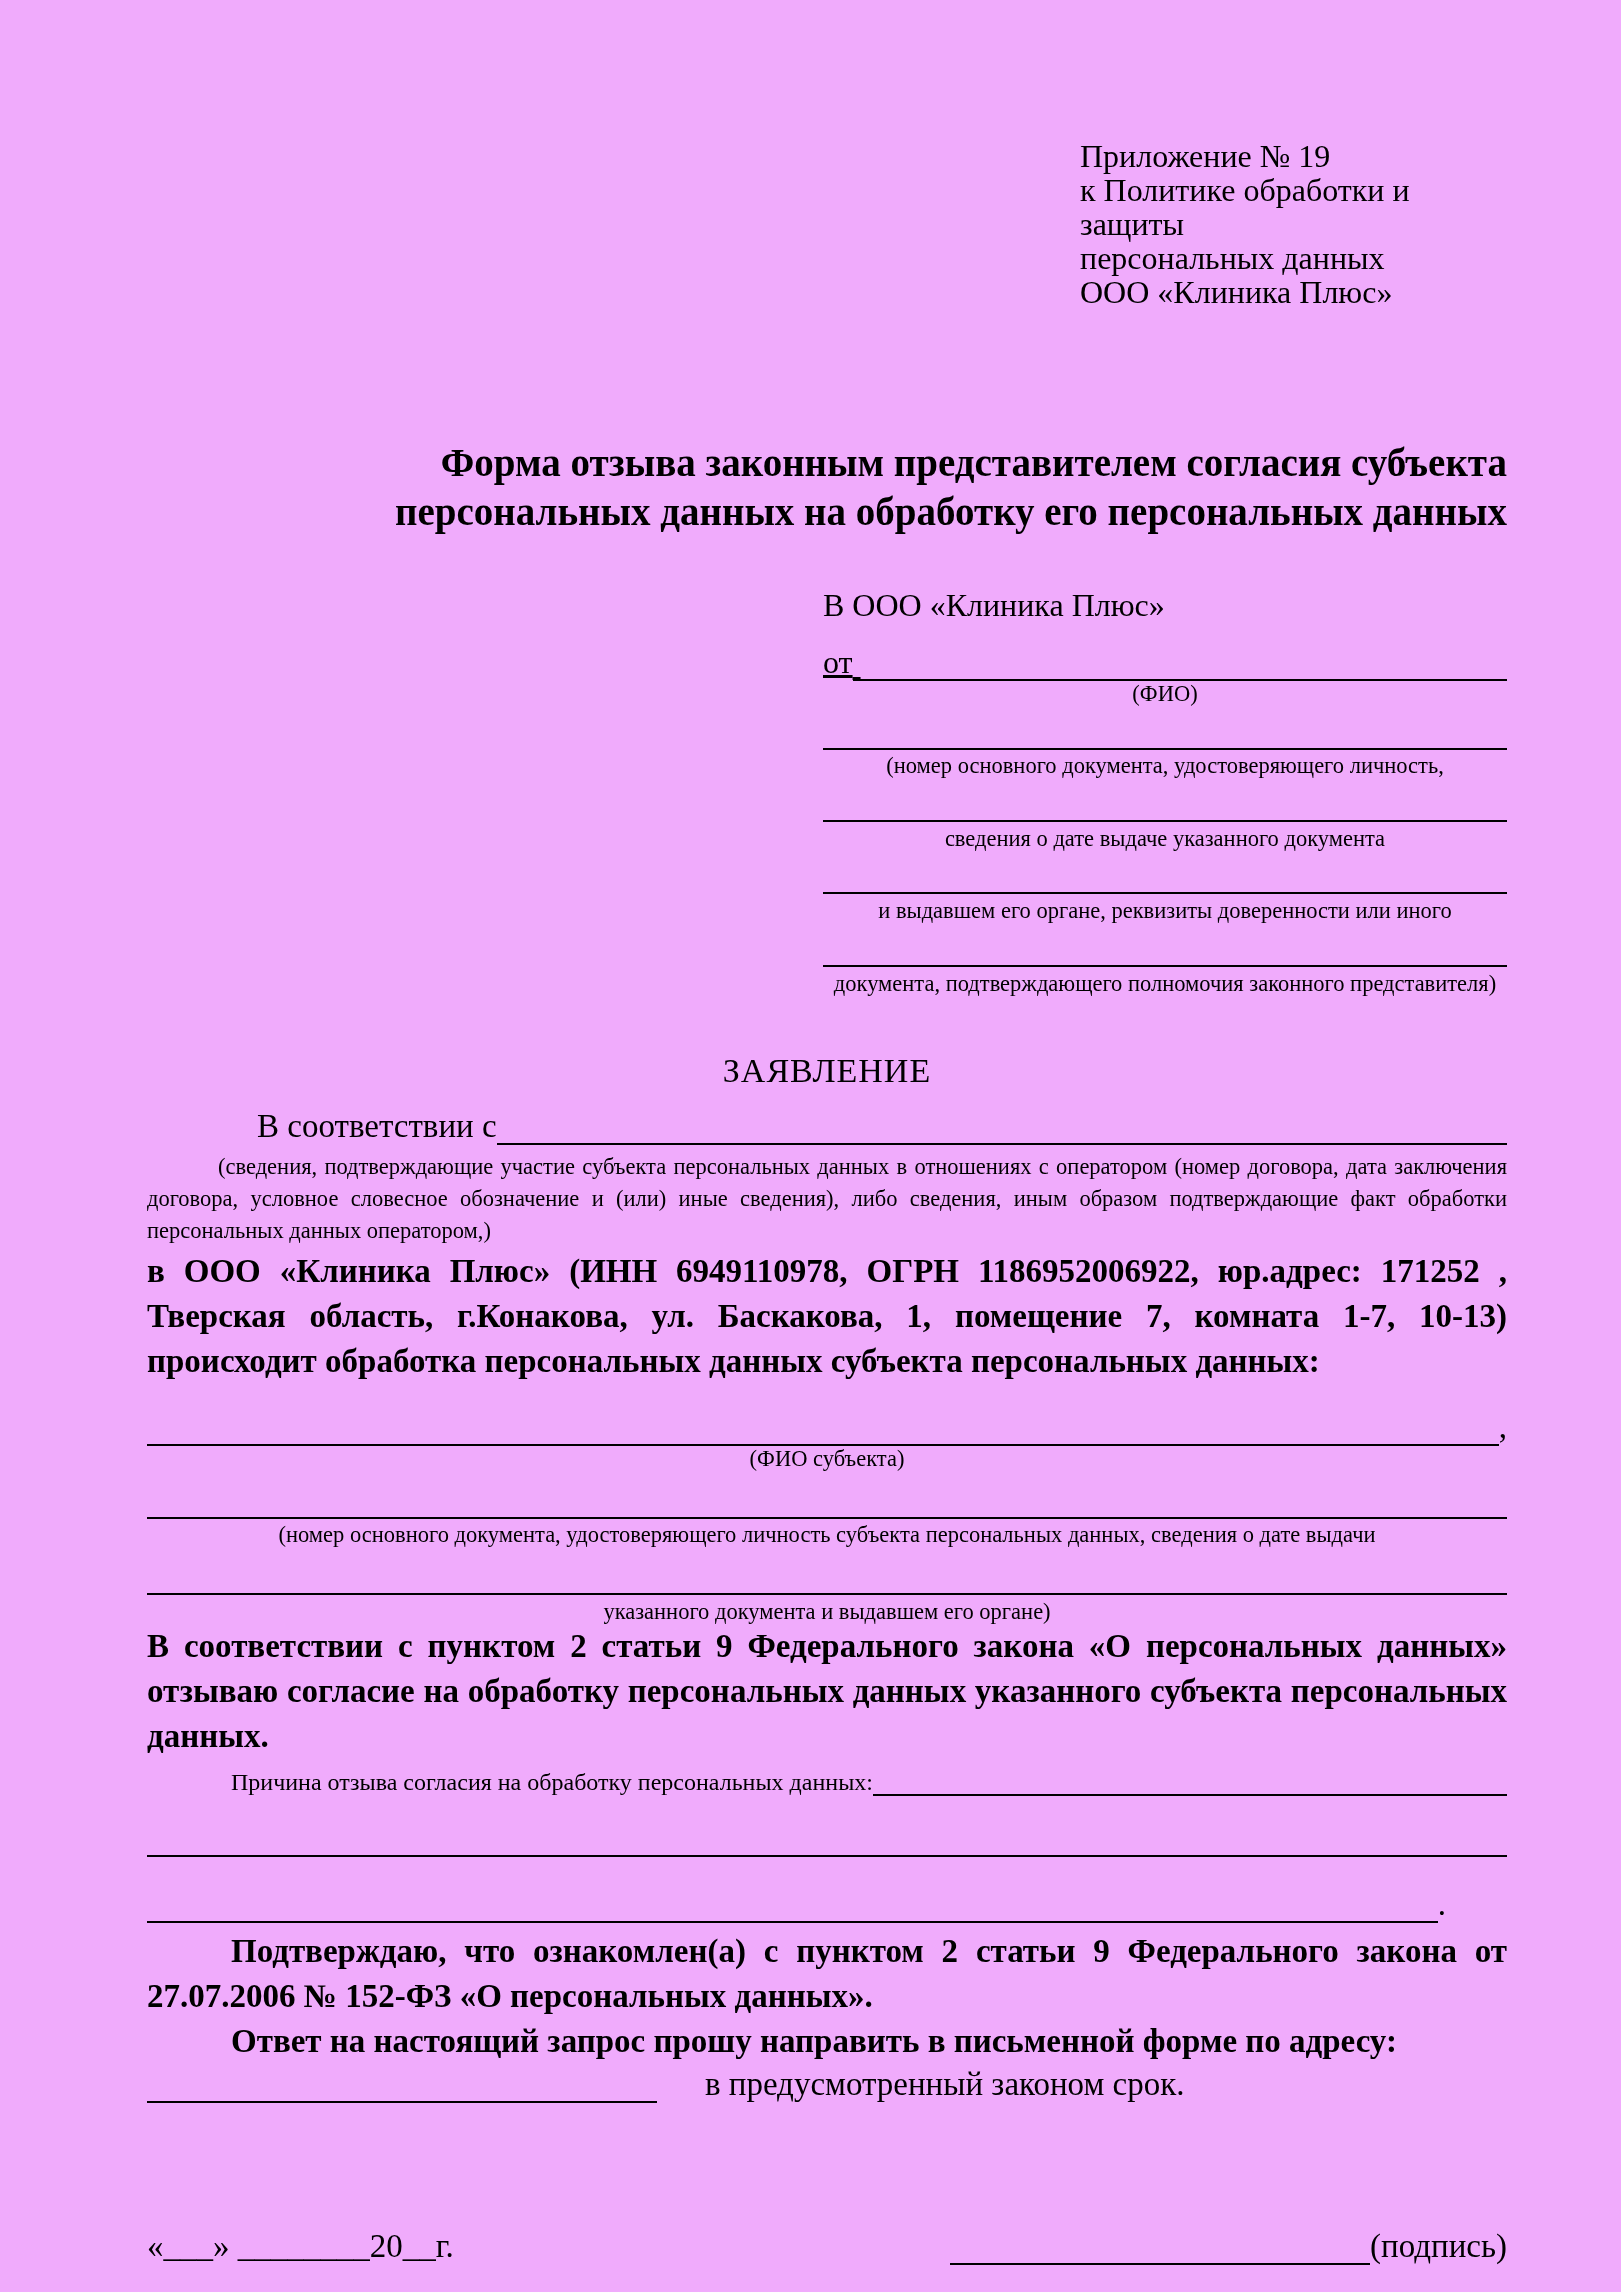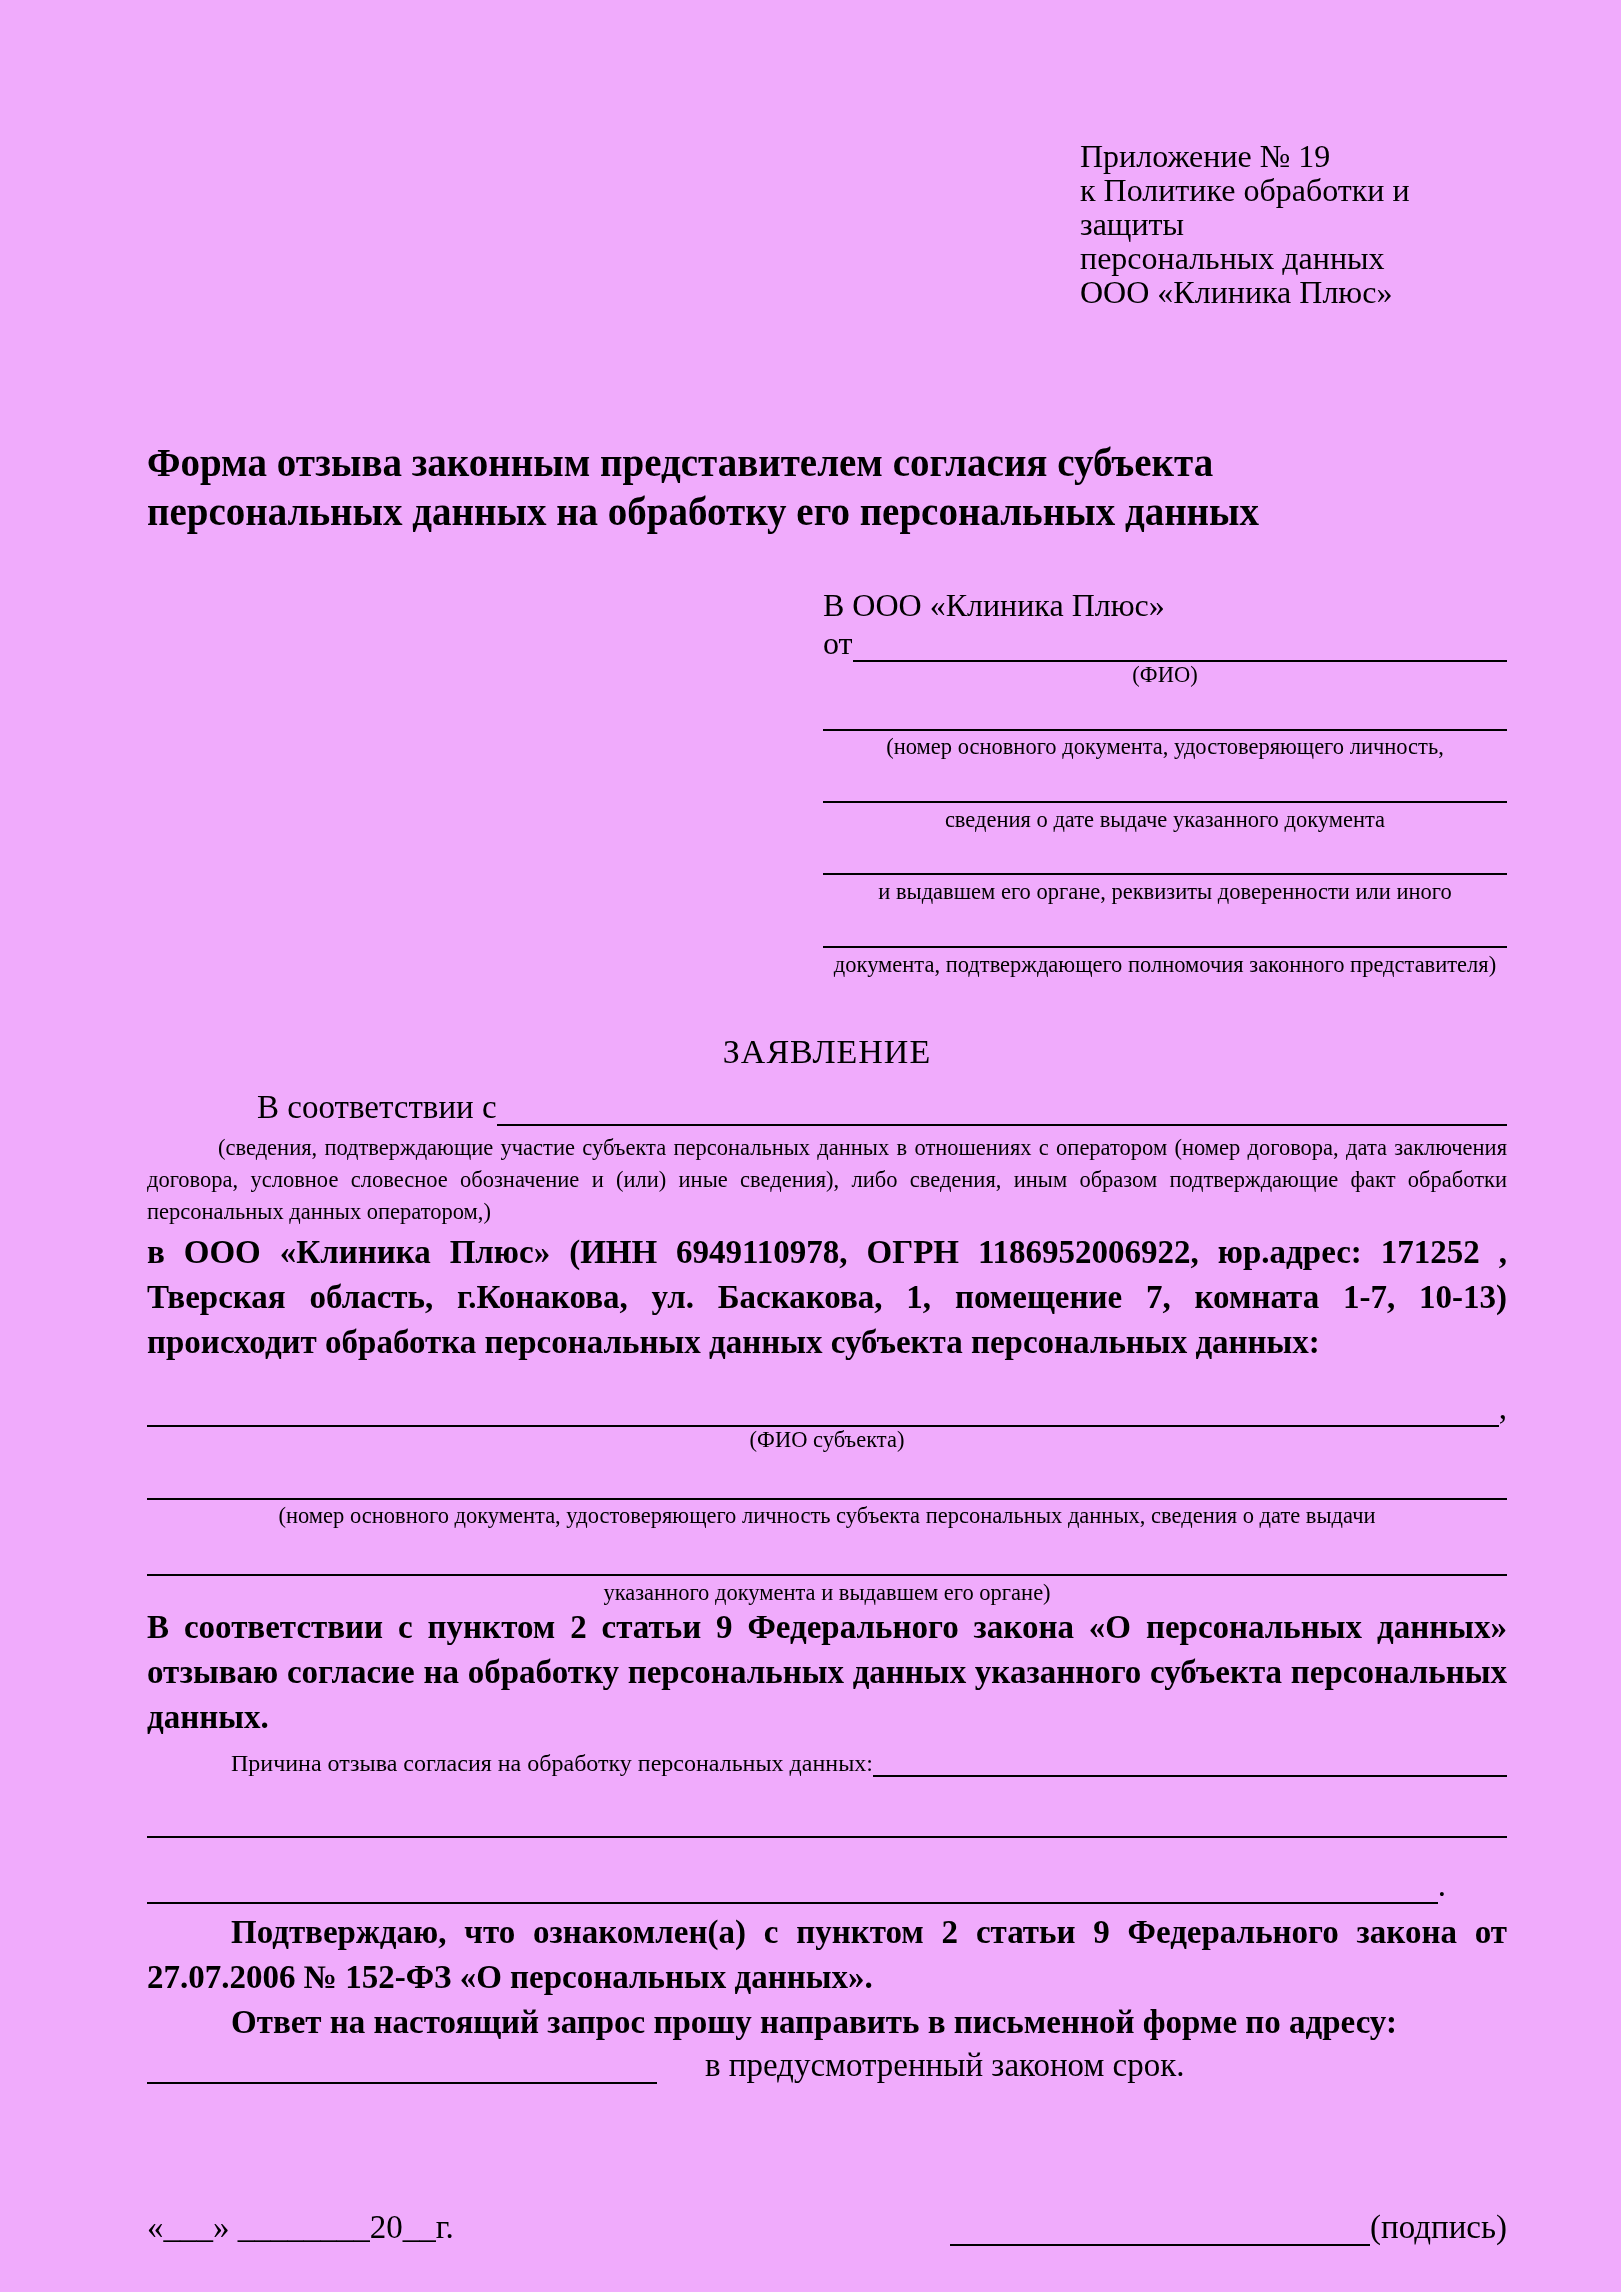--- a/index.html
+++ b/index.html
@@ -6,27 +6,27 @@
   .page{
     width:1621px;height:2293px;background:#f0abfc;color:#000;
     font-family:"Liberation Serif","DejaVu Serif",serif;
     position:relative;overflow:hidden;margin:0 auto;
     box-sizing:border-box;
   }
   .content{padding:139px 114px 0 147px;box-sizing:border-box;}
   
   .annex{margin-left:933px;font-size:32px;line-height:34px;}
   
-  .title{margin-top:129px;text-align:left;font-weight:bold;font-size:39px;line-height:49px;}
+  .title{margin-top:129px;text-align:right;font-weight:bold;font-size:39px;line-height:49px;}
   
   .addressee{margin-top:51px;margin-left:676px;width:684px;font-size:32px;line-height:37px;}
   .row{display:flex;align-items:flex-end;}
   .u{border-bottom:2.9px solid #000;}
   .fill{flex:1 1 auto;height:33px;}
-  .from-row{margin-top:1px;}
+  .from-row{margin-top:20px;text-decoration:underline;}
   .cap{font-size:22.5px;line-height:25.5px;text-align:center;}
   .fillgroup{margin-top:41px;}
   .fillgroup .u{display:block;height:0;border-bottom:2.9px solid #000;}
   .fillgroup .cap{margin-top:3.9px;}
   
   .stmt-heading{margin-top:55px;text-align:center;font-size:34px;line-height:39px;letter-spacing:1px;}
   .intro-row{margin-top:17.6px;font-size:33px;}
   .intro-row .prefix{padding-left:110px;white-space:nowrap;}
   .note{font-size:22.5px;line-height:32px;text-align:justify;text-indent:71px;margin-top:5.9px;}
   .body-p{font-size:33px;line-height:45px;text-align:justify;font-weight:bold;}

